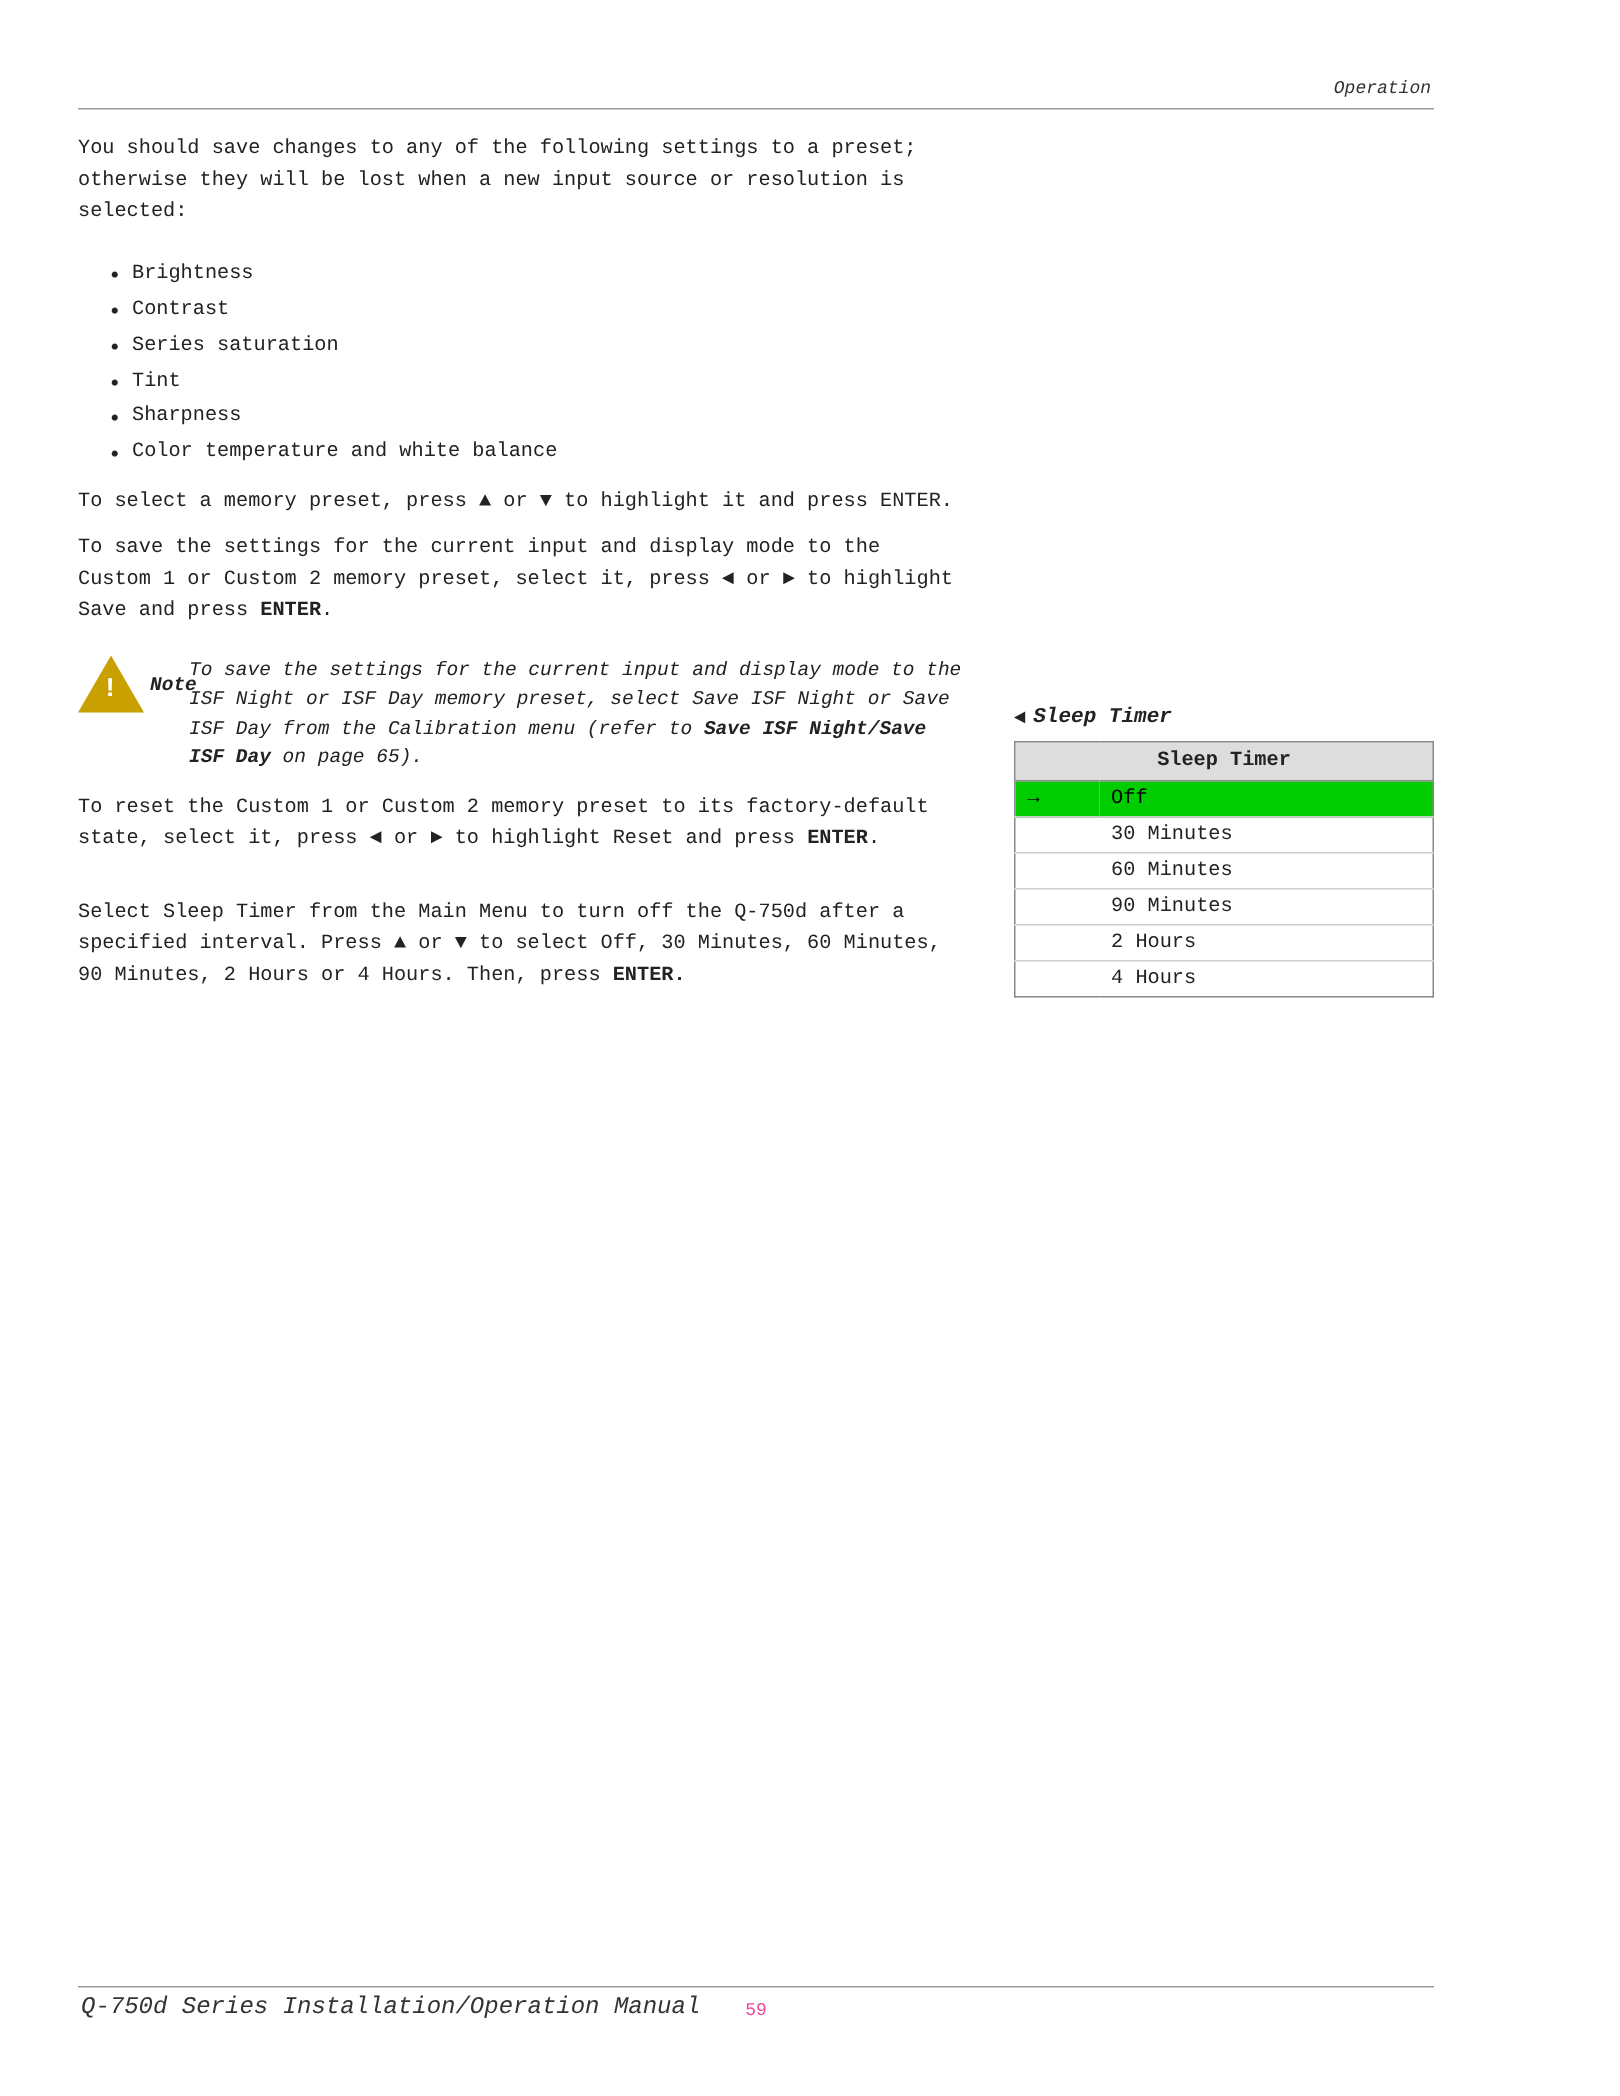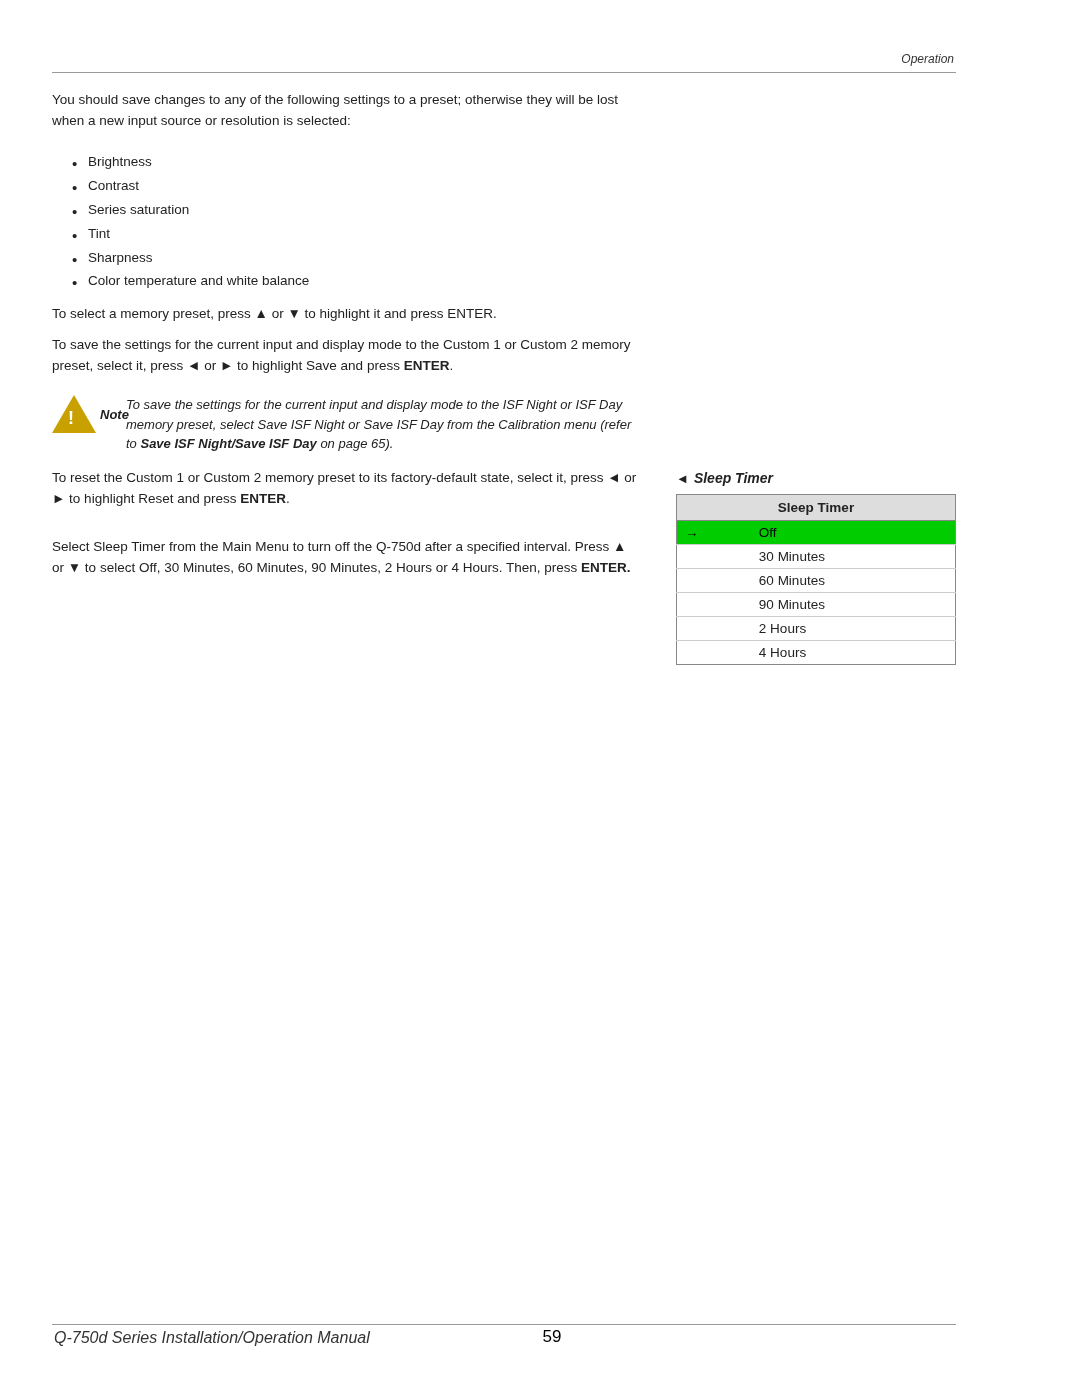--- a/index.html
+++ b/index.html
@@ -13,20 +13,21 @@
       min-height: 1397px;
       position: relative;
     }
 
     .page-container {
       width: 1008px;
       min-height: 1397px;
       padding: 0;
       position: relative;
       background: #fff;
+      font-family: Liberation Mono, monospace;
     }
 
     
     .top-rule {
       position: absolute;
       top: 72px;
       left: 52px;
       right: 52px;
       height: 1px;
       background: #999;
@@ -195,23 +196,22 @@
       font-size: 16px;
       font-style: italic;
       color: #333;
     }
 
     .footer-center {
       position: absolute;
       bottom: 50px;
       left: 50%;
       transform: translateX(-50%);
-      font-size: 17px;
-      color: #000000;
-      margin-left: 48px;
+      font-size: 12px;
+      color: #ec4899;
     }
 
     b, strong {
       font-weight: bold;
     }
   </style>
 </head>
 <body>
 
 <div class="page-container">

